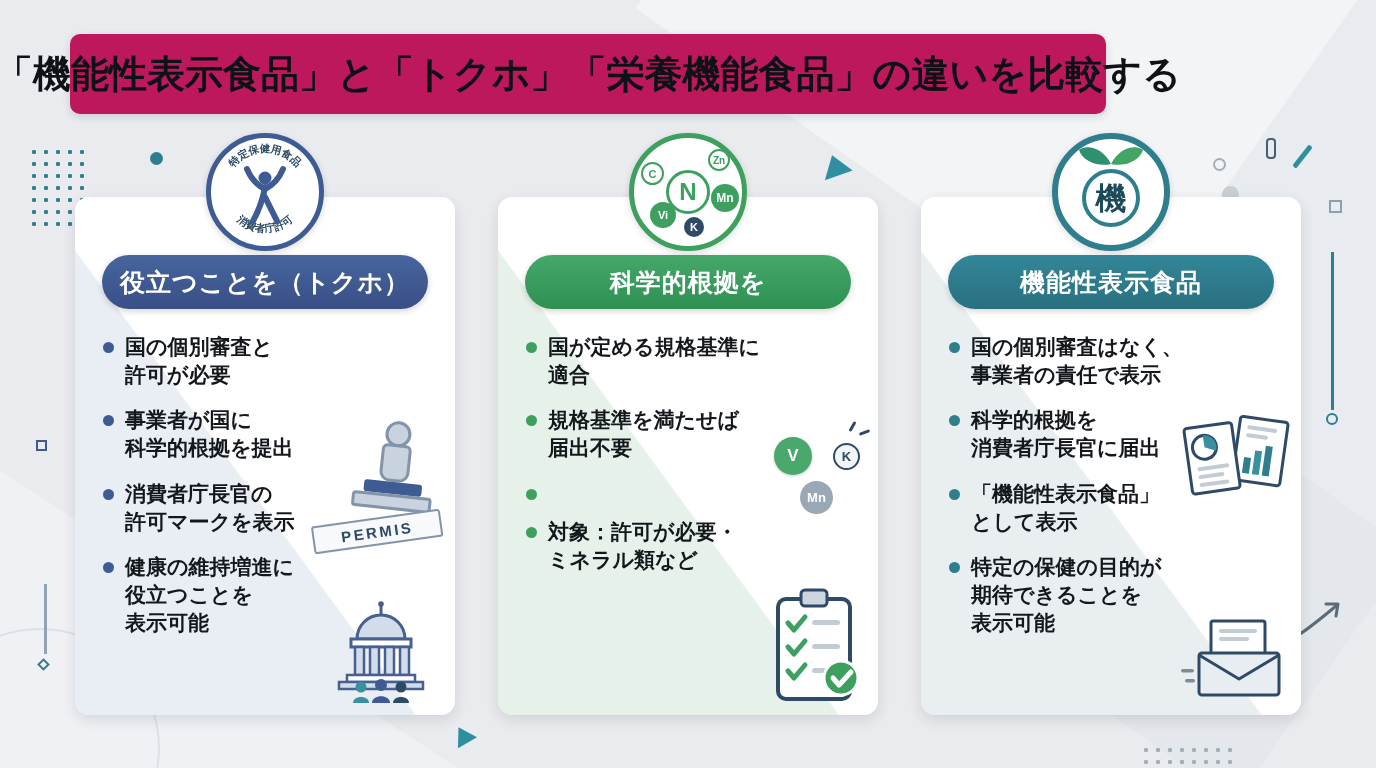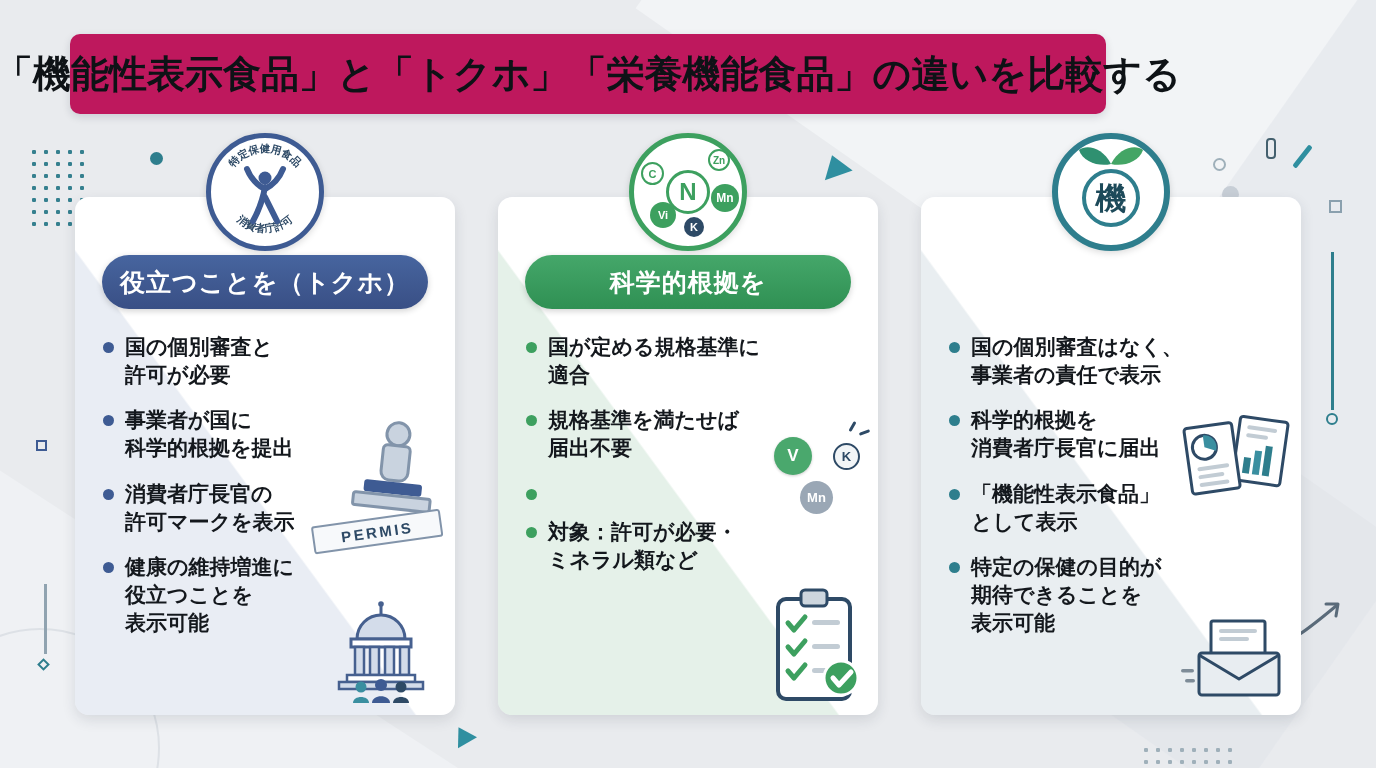--- a/index.html
+++ b/index.html
@@ -283,20 +283,21 @@
       <svg viewBox="0 0 104 104" width="104" height="104">
         <g>
           <path d="M52 24 C 44 8, 28 4, 20 10 C 24 22, 40 27, 52 24 Z" fill="#2f9070"></path>
           <path d="M52 24 C 60 8, 76 4, 84 10 C 80 22, 64 27, 52 24 Z" fill="#43a565"></path>
         </g>
         <circle cx="52" cy="58" r="27" fill="#ffffff" stroke="#2e7e8d" stroke-width="4"></circle>
         <text x="52" y="69" text-anchor="middle" font-size="31" font-weight="bold" fill="#1d4a5a">機</text>
       </svg>
     </div>
 
+    <div class="pill pill-3">機能性表示食品</div>
 
     <ul class="bullets">
       <li>
           <span class="dot"></span>
           <span class="btxt">国の個別審査はなく、
 事業者の責任で表示</span>
         </li>
       <li>
           <span class="dot"></span>
           <span class="btxt">科学的根拠を

